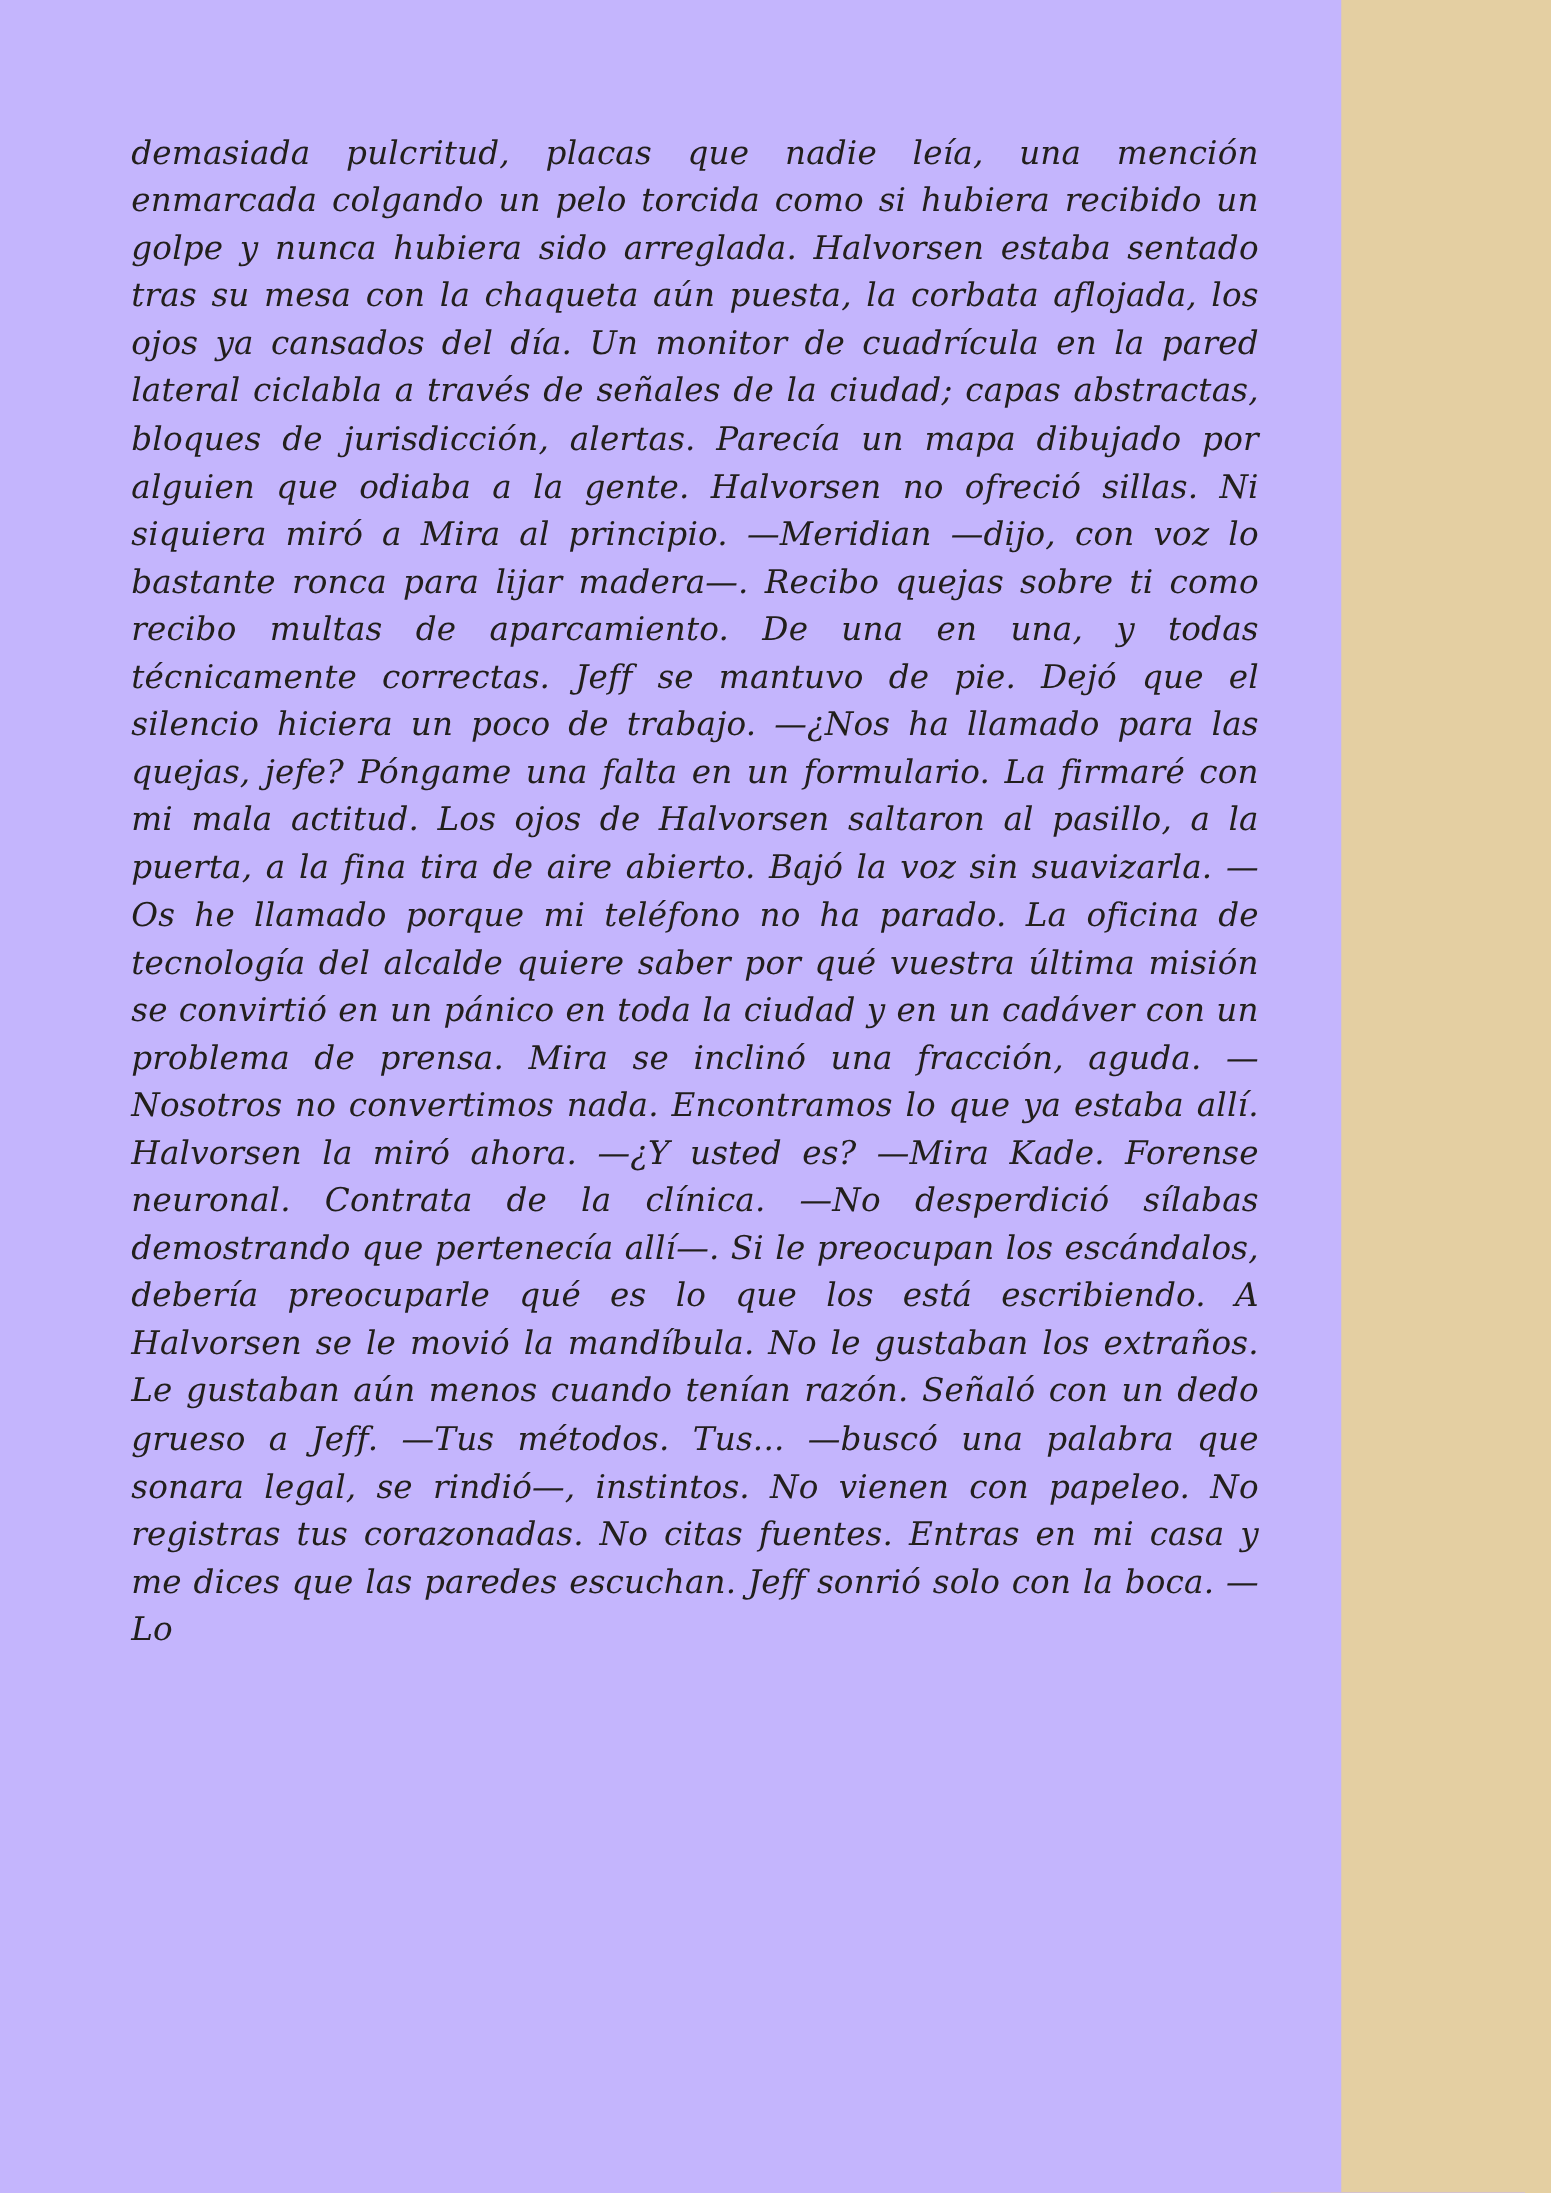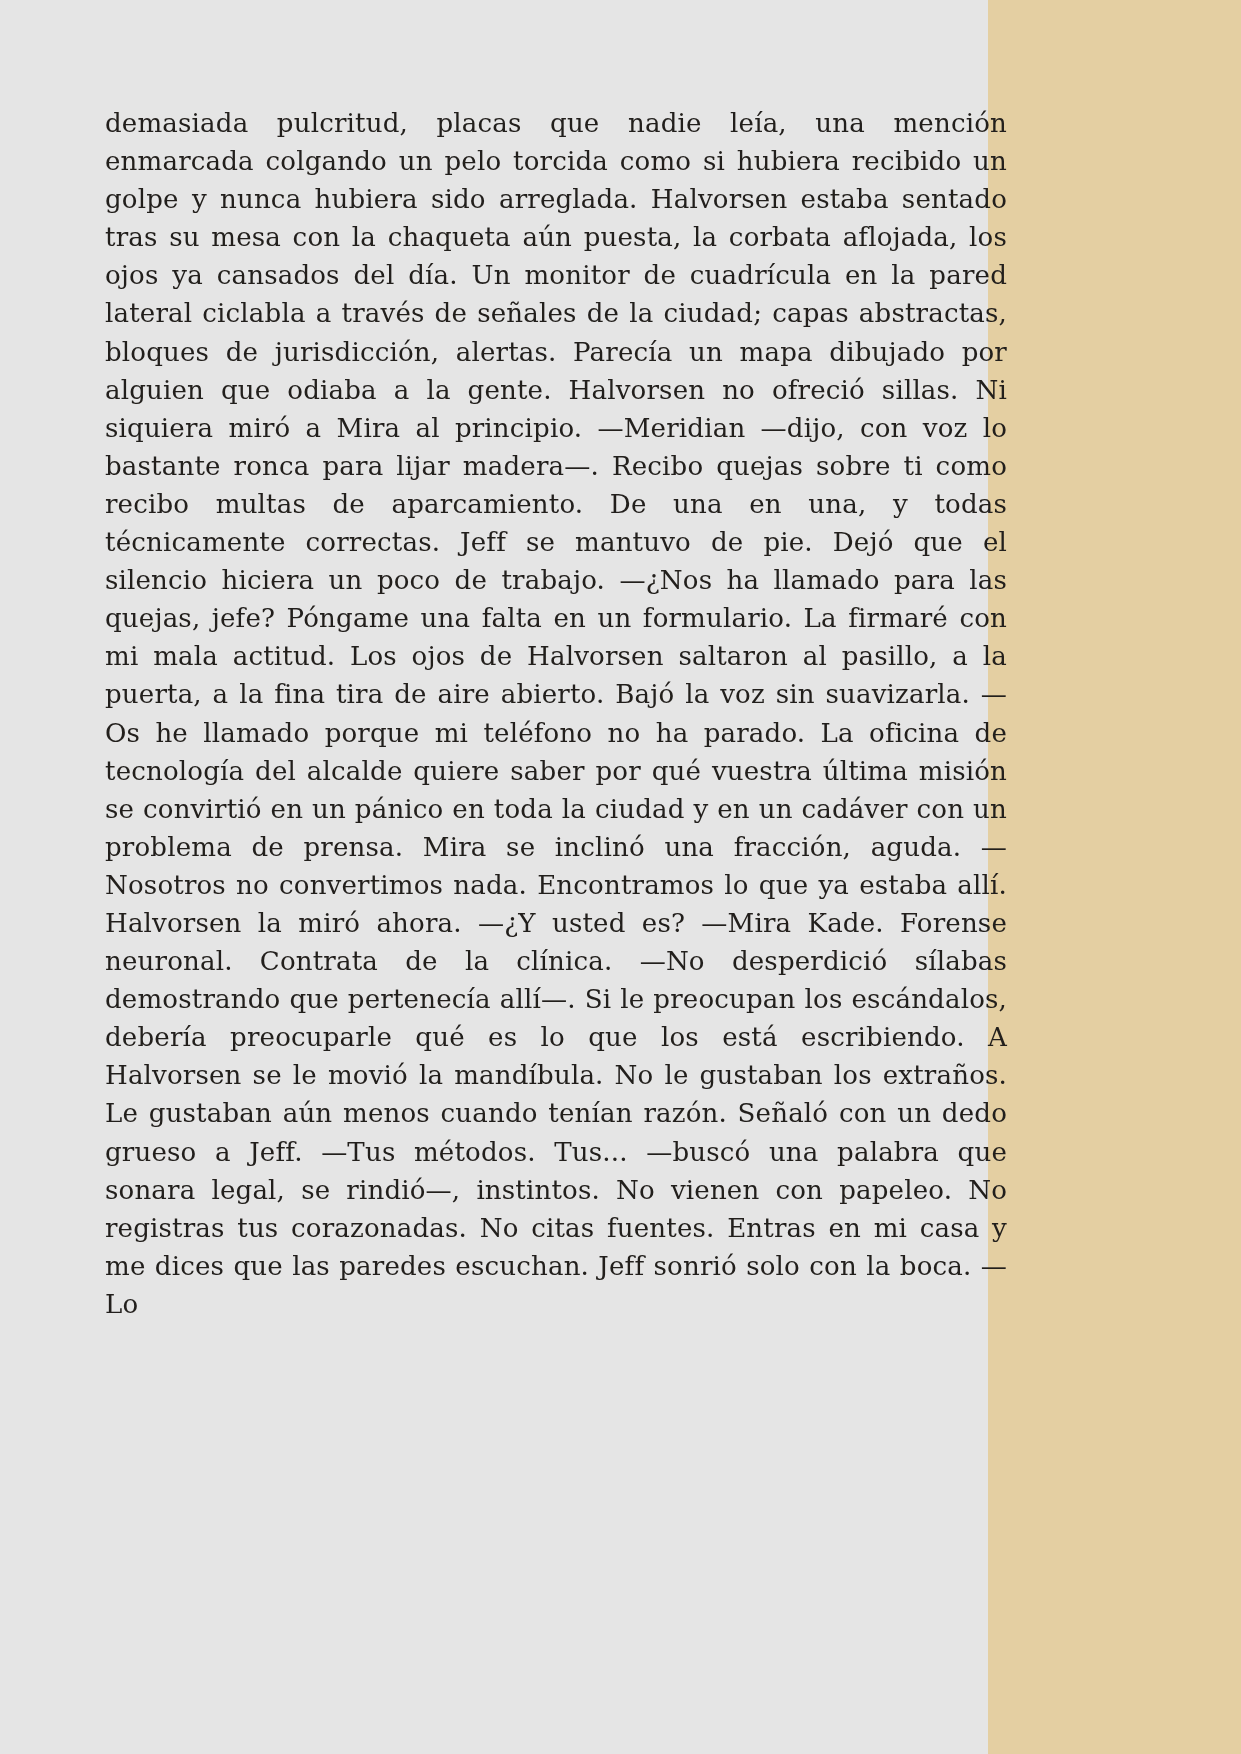--- a/index.html
+++ b/index.html
@@ -9,24 +9,25 @@
   }
   body {
     width: 1241px;
     height: 1754px;
     background: #e4cfa2;
     font-family: "DejaVu Serif", "Liberation Serif", serif;
     overflow: hidden;
   }
   #page {
     position: relative;
-    width: 988px;
+    width: 1073px;
     height: 1754px;
-    background: #e5e5e5;
+    background: #c4b5fd;
     box-sizing: border-box;
+    font-style: italic;
   }
   #text-column {
     position: absolute;
     left: 105px;
     top: 104px;
     width: 902px;
   }
   #body-text {
     margin: 0;
     color: #221f1c;

